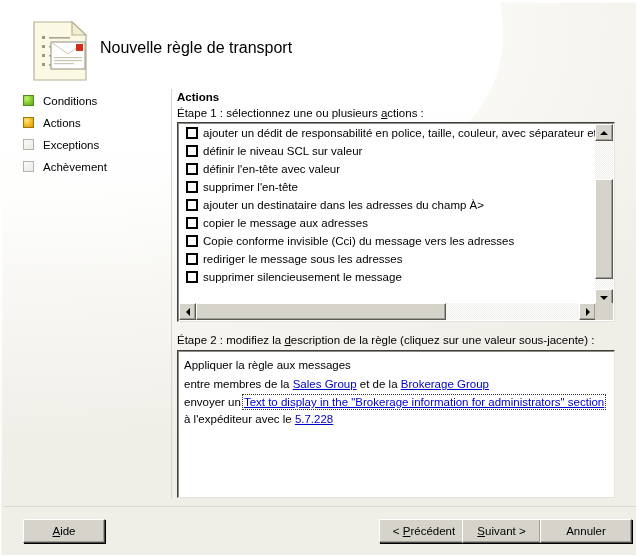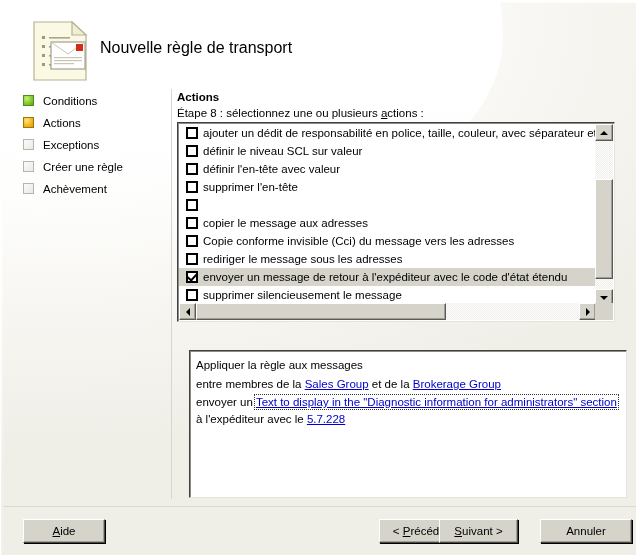--- a/index.html
+++ b/index.html
@@ -236,21 +236,21 @@
 
   
   #step2-label {
     position: absolute;
     left: 174px; top: 331px;
     font-size: 11.5px;
     white-space: nowrap;
   }
   #desc-box {
     position: absolute;
-    left: 186px; top: 347px;
+    left: 174px; top: 347px;
     width: 438px;
     height: 148px;
     box-sizing: border-box;
     background: #ffffff;
     border: 1px solid #404040;
     border-right-color: #e4e3dd;
     border-bottom-color: #e4e3dd;
     box-shadow: inset 1px 1px 0 #8c8c85;
     padding: 5px 6px;
     overflow: hidden;
@@ -289,21 +289,21 @@
     font-family: "Liberation Sans", sans-serif;
     font-size: 11.5px;
     color: #000;
     text-align: center;
     line-height: 22px;
     cursor: default;
     white-space: nowrap;
   }
   #btn-aide     { left: 20px;  top: 516px; width: 82px; text-align: center; }
   #btn-prec     { left: 376px; top: 516px; width: 90px; }
-  #btn-suiv     { left: 436px; top: 516px; width: 79px; }
+  #btn-suiv     { left: 459px; top: 516px; width: 79px; }
   #btn-annuler  { left: 537px; top: 516px; width: 92px; }
 </style>
 </head>
 <body>
 
 <div id="window">
   <div id="window-inner">
     <div id="swoosh"></div>
 
     <div id="header">
@@ -347,34 +347,30 @@
       <div class="side-item">
         <span class="side-box current"></span>
         <span>Actions</span>
       </div>
       <div class="side-item">
         <span class="side-box todo"></span>
         <span>Exceptions</span>
       </div>
       <div class="side-item">
         <span class="side-box todo"></span>
-        <span>Créer une règle</span>
-      </div>
-      <div class="side-item">
-        <span class="side-box todo"></span>
         <span>Achèvement</span>
       </div>
     </div>
 
     <div id="vsep"></div>
 
     <div id="actions-heading">Actions</div>
 
     <div id="step1-label">
-      <span>Étape 8 : sélectionnez une ou plusieurs </span><span class="ulc">a</span><span>ctions :</span>
+      <span>Étape 1 : sélectionnez une ou plusieurs </span><span class="ulc">a</span><span>ctions :</span>
     </div>
 
     <div id="actions-listbox">
       <div id="actions-scroll-area">
         <div class="act-row">
           <span class="act-cb"></span>
           <span>ajouter un dédit de responsabilité en police, taille, couleur, avec séparateur et reve</span>
         </div>
         <div class="act-row">
           <span class="act-cb"></span>
@@ -383,36 +379,33 @@
         <div class="act-row">
           <span class="act-cb"></span>
           <span>définir l'en-tête avec valeur</span>
         </div>
         <div class="act-row">
           <span class="act-cb"></span>
           <span>supprimer l'en-tête</span>
         </div>
         <div class="act-row">
           <span class="act-cb"></span>
+          <span>ajouter un destinataire dans les adresses du champ À&gt;</span>
         </div>
         <div class="act-row">
           <span class="act-cb"></span>
           <span>copier le message aux adresses</span>
         </div>
         <div class="act-row">
           <span class="act-cb"></span>
           <span>Copie conforme invisible (Cci) du message vers les adresses</span>
         </div>
         <div class="act-row">
           <span class="act-cb"></span>
           <span>rediriger le message sous les adresses</span>
-        </div>
-        <div class="act-row selected">
-          <span class="act-cb checked"></span>
-          <span>envoyer un message de retour à l'expéditeur avec le code d'état étendu</span>
         </div>
         <div class="act-row">
           <span class="act-cb"></span>
           <span>supprimer silencieusement le message</span>
         </div>
       </div>
 
       <div class="sb-v">
         <div class="sb-btn" style="left:0;top:0;width:18px;height:17px;">
           <span class="arrow up"></span>
@@ -428,28 +421,31 @@
           <span class="arrow left"></span>
         </div>
         <div class="sb-thumb" style="left:17px;top:0;width:250px;height:17px;"></div>
         <div class="sb-btn" style="right:0;top:0;width:17px;height:17px;">
           <span class="arrow right"></span>
         </div>
       </div>
       <div class="sb-corner"></div>
     </div>
 
+    <div id="step2-label">
+      <span>Étape 2 : modifiez la </span><span class="ulc">d</span><span>escription de la règle (cliquez sur une valeur sous-jacente) :</span>
+    </div>
 
     <div id="desc-box">
       <div class="desc-line">Appliquer la règle aux messages</div>
       <div class="desc-line">
         <span>entre membres de la </span><span class="rlink">Sales Group</span><span> et de la </span><span class="rlink">Brokerage Group</span>
       </div>
       <div class="desc-line wrap">
-        <span>envoyer un </span><span class="rlink focused">Text to display in the "Diagnostic information for administrators" section</span><span> à l'expéditeur avec le </span><span class="rlink">5.7.228</span>
+        <span>envoyer un </span><span class="rlink focused">Text to display in the "Brokerage information for administrators" section</span><span> à l'expéditeur avec le </span><span class="rlink">5.7.228</span>
       </div>
     </div>
 
     <div id="footer-sep"></div>
 
     <div class="btn" id="btn-aide">
       <span></span><span class="ulc">A</span><span>ide</span>
     </div>
     <div class="btn" id="btn-prec">
       <span>&lt; </span><span class="ulc">P</span><span>récédent</span>

